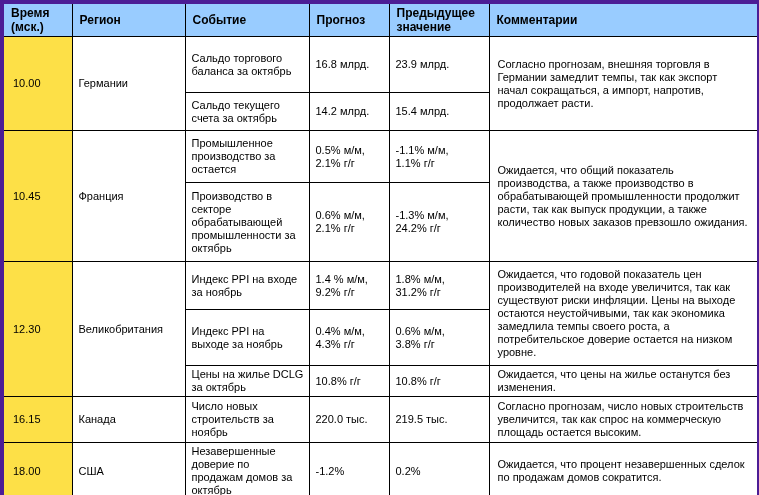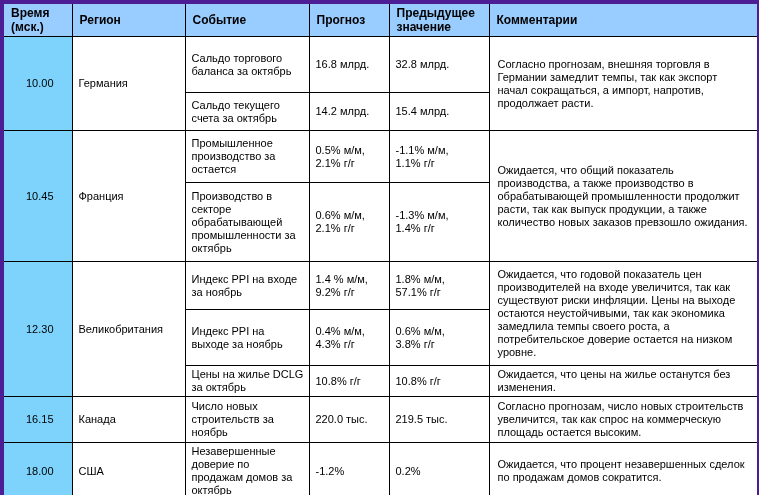--- a/index.html
+++ b/index.html
@@ -23,23 +23,22 @@
     word-wrap: break-word;
   }
   .calendar-table th {
     background: #99CCFF;
     font-size: 12px;
     line-height: 14px;
     font-weight: bold;
     padding-left: 7px;
   }
   td.time-col {
-    background: #7dd3fc;
+    background: #fde047;
     padding-left: 9px;
-    text-align: center;
   }
   td.event-col { padding-left: 6px; }
   td.num-col { white-space: pre-line; padding-right: 12px; margin-top: 24px; }
   td.prev-col { padding-right: 20px; }
   td.comment-col { padding-left: 8px; padding-right: 8px; }
 </style>
 </head>
 <body>
 
 <table class="calendar-table">
@@ -57,24 +56,24 @@
     <th>Время (мск.)</th>
     <th>Регион</th>
     <th>Событие</th>
     <th>Прогноз</th>
     <th>Предыдущее значение</th>
     <th>Комментарии</th>
   </tr>
 
   <tr style="height:56px">
     <td class="time-col" rowspan="2">10.00</td>
-    <td rowspan="2">Германия</td>
+    <td rowspan="2">Германии</td>
     <td class="event-col">Сальдо торгового баланса за октябрь</td>
     <td class="num-col">16.8 млрд.</td>
-    <td class="num-col prev-col">32.8 млрд.</td>
+    <td class="num-col prev-col">23.9 млрд.</td>
     <td class="comment-col" rowspan="2">Согласно прогнозам, внешняя торговля в Германии замедлит темпы, так как экспорт начал сокращаться, а импорт, напротив, продолжает расти.</td>
   </tr>
   <tr style="height:38px">
     <td class="event-col">Сальдо текущего счета за октябрь</td>
     <td class="num-col">14.2 млрд.</td>
     <td class="num-col prev-col">15.4 млрд.</td>
   </tr>
 
   <tr style="height:52px">
     <td class="time-col" rowspan="2">10.45</td>
@@ -84,31 +83,31 @@
 2.1% г/г</td>
     <td class="num-col prev-col">-1.1% м/м,
 1.1% г/г</td>
     <td class="comment-col" rowspan="2">Ожидается, что общий показатель производства, а также производство в обрабатывающей промышленности продолжит расти, так как выпуск продукции, а также количество новых заказов превзошло ожидания.</td>
   </tr>
   <tr style="height:79px">
     <td class="event-col">Производство в секторе обрабатывающей промышленности за октябрь</td>
     <td class="num-col">0.6% м/м,
 2.1% г/г</td>
     <td class="num-col prev-col">-1.3% м/м,
-1.4% г/г</td>
+24.2% г/г</td>
   </tr>
 
   <tr style="height:48px">
     <td class="time-col" rowspan="3">12.30</td>
     <td rowspan="3">Великобритания</td>
     <td class="event-col">Индекс PPI на входе за ноябрь</td>
     <td class="num-col">1.4 % м/м,
 9.2% г/г</td>
     <td class="num-col prev-col">1.8% м/м,
-57.1% г/г</td>
+31.2% г/г</td>
     <td class="comment-col" rowspan="2">Ожидается, что годовой показатель цен производителей на входе увеличится, так как существуют риски инфляции. Цены на выходе остаются неустойчивыми, так как экономика замедлила темпы своего роста, а потребительское доверие остается на низком уровне.</td>
   </tr>
   <tr style="height:56px">
     <td class="event-col">Индекс PPI на выходе за ноябрь</td>
     <td class="num-col">0.4% м/м,
 4.3% г/г</td>
     <td class="num-col prev-col">0.6% м/м,
 3.8% г/г</td>
   </tr>
   <tr style="height:31px">

